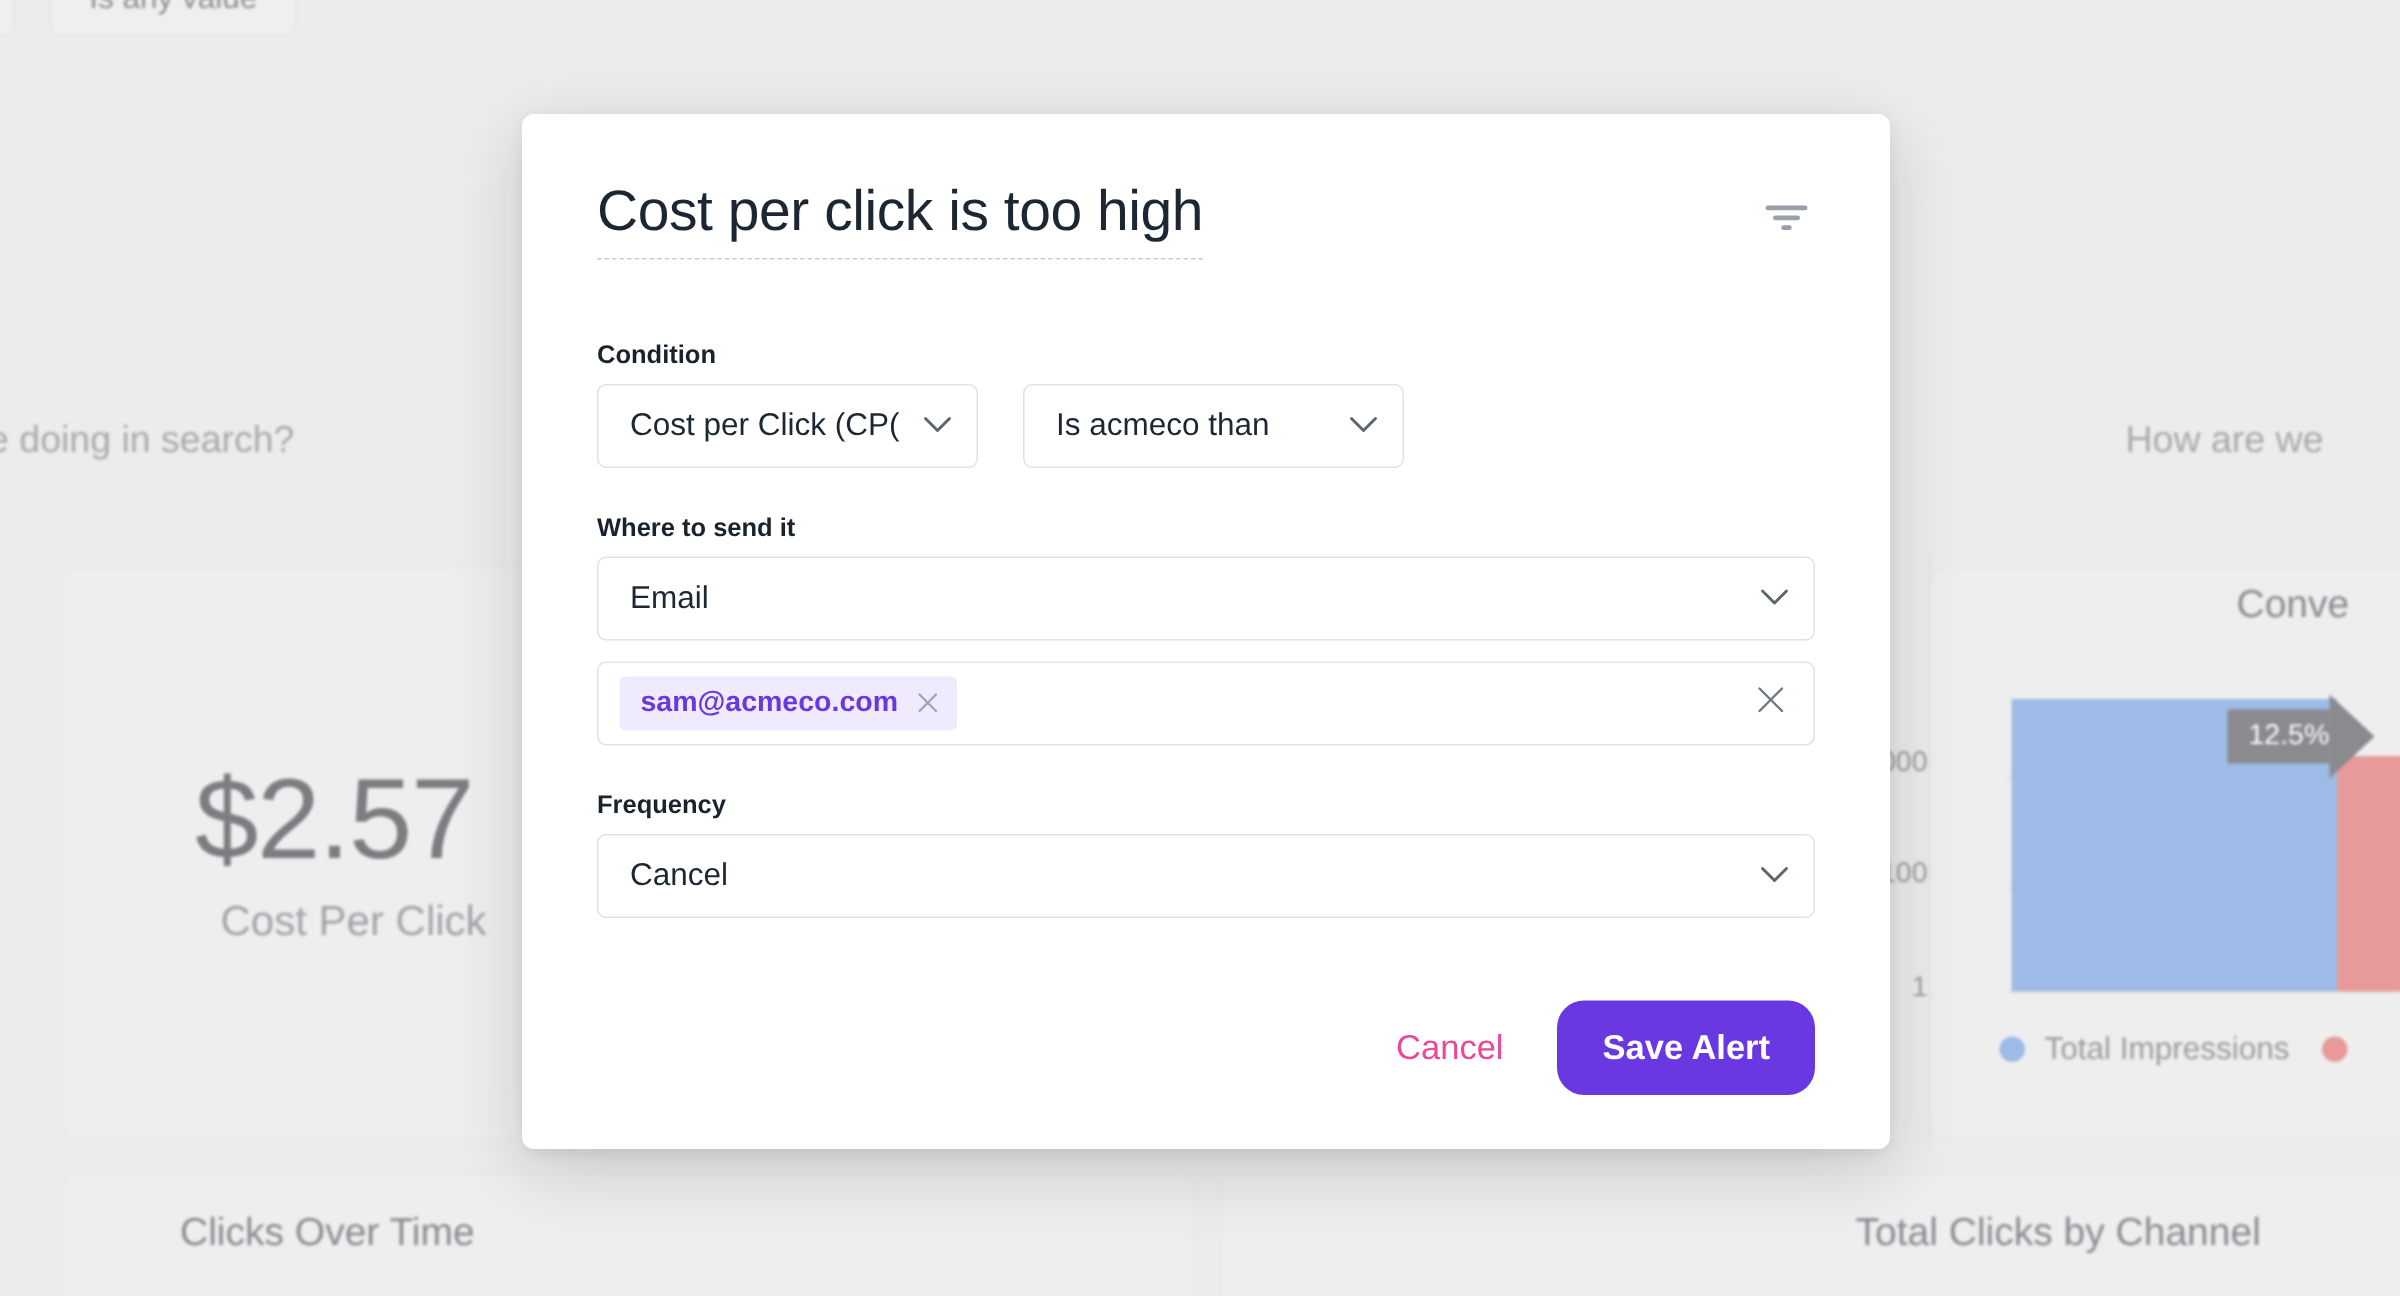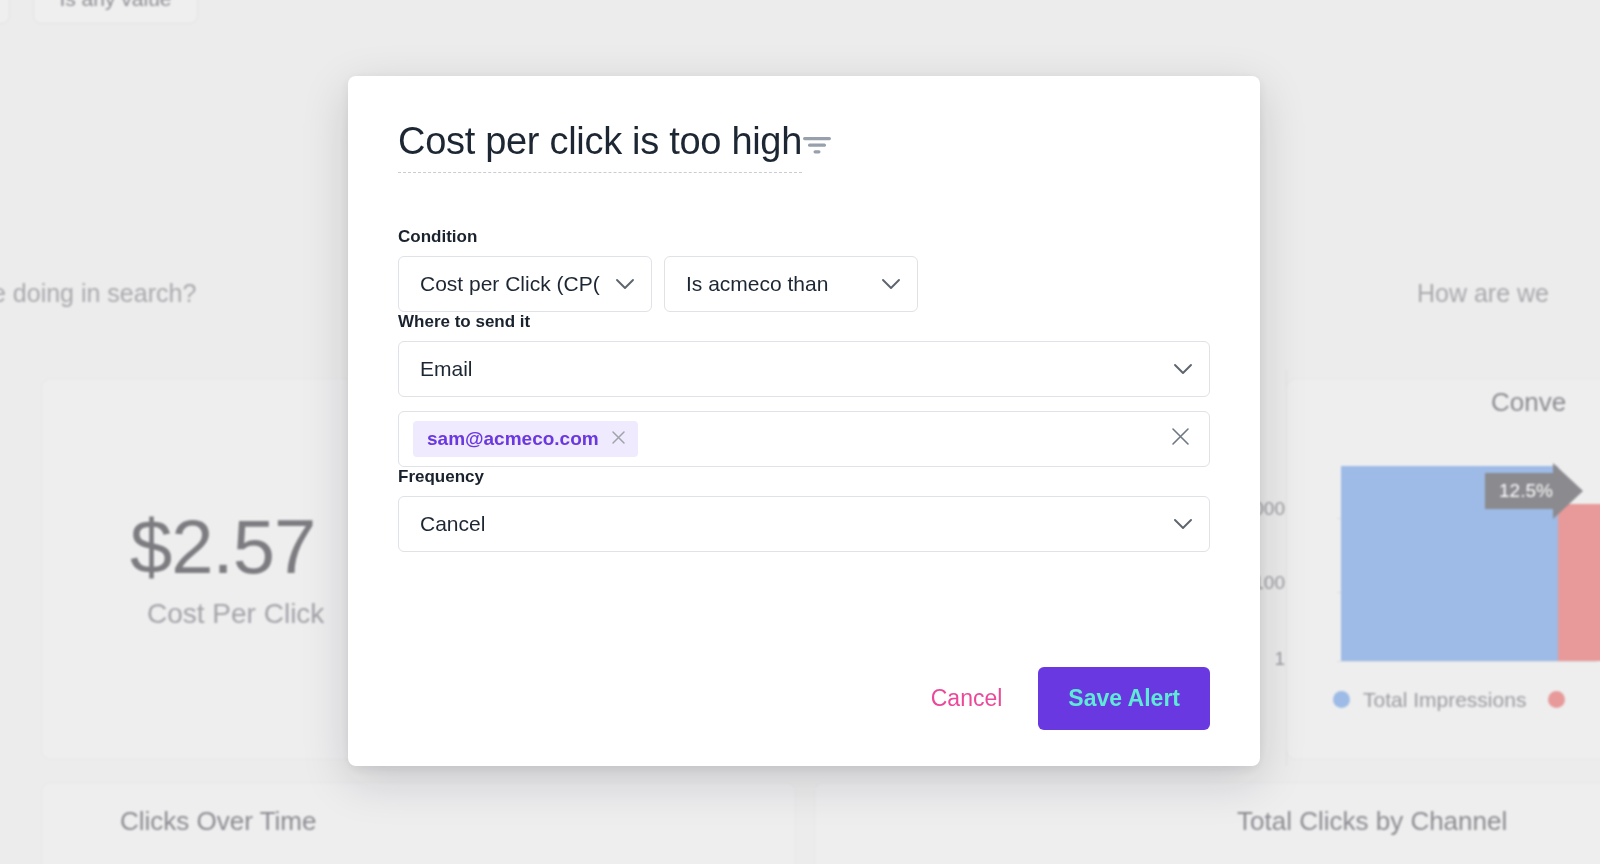--- a/index.html
+++ b/index.html
@@ -115,21 +115,21 @@
   #modal {
     position: absolute;
     left: 348px; top: 76px;
     width: 912px; height: 690px;
     background: #ffffff;
     border-radius: 8px;
     box-shadow: 0 14px 48px rgba(20,20,40,0.16), 0 3px 12px rgba(20,20,40,0.08);
     padding: 44px 50px 0 50px;
   }
   .modal-head {
-    display: flex; align-items: flex-start; justify-content: flex-start;
+    display: flex; align-items: flex-start; justify-content: space-between;
   }
   .modal-title {
     font-size: 38px;
     color: #1d2733;
     font-weight: 400;
     letter-spacing: -0.3px;
     line-height: 1.15;
     padding-bottom: 8px;
     border-bottom: 1px dashed #c9cdd3;
     display: inline-block;
@@ -138,21 +138,21 @@
   .filter-icon { padding: 14px 4px 0 0; cursor: pointer; display:block; }
 
   .field-label {
     font-size: 17px;
     font-weight: bold;
     color: #19222d;
     margin-bottom: 9px;
   }
   .row-condition {
     display: flex;
-    gap: 12px;
+    gap: 30px;
   }
   .control {
     height: 56px;
     border: 1px solid #dfe2e6;
     border-radius: 6px;
     background: #ffffff;
     display: flex;
     align-items: center;
     padding: 0 16px 0 21px;
     font-size: 21px;
@@ -166,35 +166,35 @@
     overflow: hidden;
     white-space: nowrap;
     text-overflow: clip;
   }
   .sel-metric { width: 254px; }
   .sel-operator { width: 254px; }
   .inp-value { width: 254px; cursor: text; }
   .full { width: 100%; }
   .chev { flex: 0 0 auto; margin-left: 8px; }
 
-  .section { }
+  .section { margin-top: 30px; }
 
   .chips-field {
     min-height: 56px;
     border: 1px solid #dfe2e6;
     border-radius: 6px;
     background: #ffffff;
     display: flex;
     align-items: center;
     padding: 0 14px 0 14px;
     margin-top: 14px;
   }
   .chip {
     display: inline-flex;
-    align-items: flex-start;
+    align-items: flex-end;
     gap: 12px;
     background: #efeafd;
     border-radius: 4px;
     padding: 7px 12px 7px 14px;
     font-size: 19px;
     color: #6a38e0;
     font-weight: bold;
     cursor: default;
   }
   .chip-x { color: #a0a3ab; font-size: 20px; line-height: 1; cursor: pointer; }
@@ -213,24 +213,24 @@
     border: none;
     color: #ec4899;
     font-size: 23px;
     padding: 14px 26px;
     cursor: pointer;
     font-family: inherit;
   }
   .btn-save {
     background: #6a38e0;
     border: none;
-    color: #5eead4;
+    color: #ffffff;
     font-size: 23px;
     font-weight: bold;
-    border-radius: 6px;
+    border-radius: 18px;
     padding: 18px 30px;
     cursor: pointer;
     font-family: inherit;
     text-align: right;
   }
 </style>
 </head>
 <body>
 
 <div id="backdrop">

